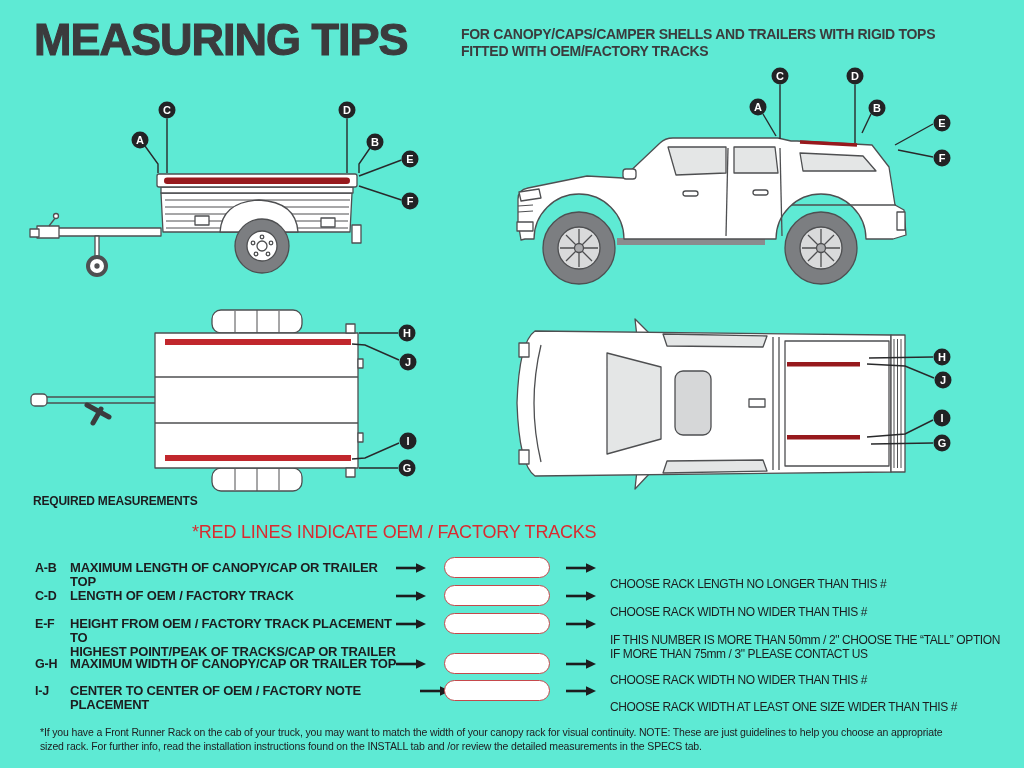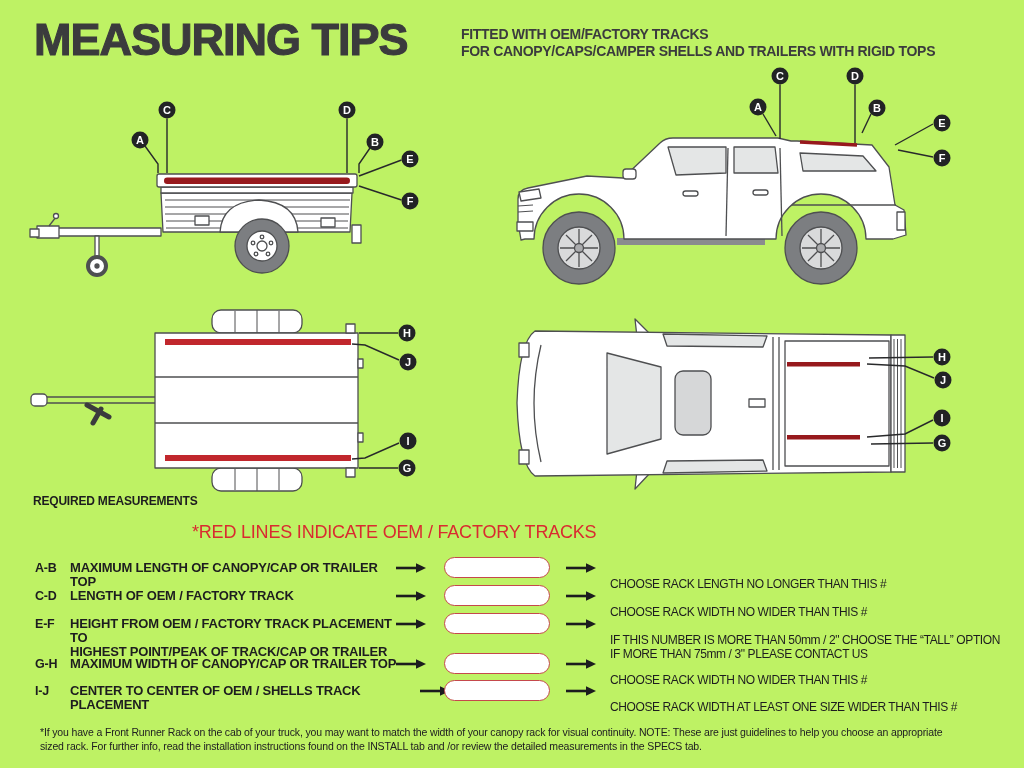--- a/index.html
+++ b/index.html
@@ -3,21 +3,21 @@
 <meta charset="utf-8">
 <style>
   :root{
     --ink:#3b3b3d; --line_art:#4e4f51; --red_text:#d92b30;
     --track_red_bright:#c1272d; --track_red_dark:#97191d;
     --pill_border:#c5494c; --wheel_gray:#7c7e81; --glass_gray:#e4e6e6;
   }
   *{margin:0;padding:0;box-sizing:border-box}
   html,body{background:#fff}
   body{font-family:"Liberation Sans",sans-serif;color:#1d1d1f}
-  #stage{position:relative;width:1024px;height:768px;background:#bef264;overflow:hidden}
+  #stage{position:relative;width:1024px;height:768px;background:#5eead4;overflow:hidden}
 
   .title{position:absolute;left:34px;top:14px;font-size:45px;font-weight:bold;
          letter-spacing:-1px;color:var(--ink);-webkit-text-stroke:1.1px var(--ink)}
   .subtitle{position:absolute;left:461px;top:26px;width:540px;font-size:14px;font-weight:bold;
             letter-spacing:-.3px;line-height:17px;color:var(--ink)}
 
   .dg{position:absolute}
   .art{stroke:var(--line_art);stroke-width:1.3;fill:#fff;stroke-linejoin:round}
   .thin{stroke-width:1;fill:none}
   .nofill{fill:none}
@@ -48,22 +48,22 @@
 
   .footnote{position:absolute;left:40px;top:725px;width:978px;font-size:10.5px;letter-spacing:-.15px;line-height:14px;color:#202022}
 </style>
 </head>
 <body>
 
 <div id="stage">
 
   <div class="title">MEASURING TIPS</div>
   <div class="subtitle">
+    <div>FOR CANOPY/CAPS/CAMPER SHELLS AND TRAILERS WITH RIGID TOPS</div>
     <div>FITTED WITH OEM/FACTORY TRACKS</div>
-    <div>FOR CANOPY/CAPS/CAMPER SHELLS AND TRAILERS WITH RIGID TOPS</div>
   </div>
 
   <svg class="dg" style="left:25px;top:88px" width="445" height="215" viewBox="0 0 445 215">
     <g class="art">
 
       <rect x="33" y="140" width="103" height="8"></rect>
       <rect x="12" y="138" width="22" height="12"></rect>
       <rect x="5" y="141" width="9" height="8"></rect>
       <line x1="24" y1="138" x2="31" y2="129"></line>
       <circle cx="31" cy="128" r="2.5"></circle>
@@ -349,21 +349,21 @@
     <div class="result">
       <span>CHOOSE RACK WIDTH NO WIDER THAN THIS #</span>
       <span class="l2"></span>
     </div>
   </div>
 
   <div class="mrow" style="top:613px">
     <div class="code">E-F</div>
     <div class="desc">
       <span>HEIGHT FROM OEM / FACTORY TRACK PLACEMENT TO</span>
-      <span class="l2">HIGHEST POINT/PEAK OF TRACK/CAP OR TRAILER</span>
+      <span class="l2">HIGHEST POINT/PEAK OF TRACKS/CAP OR TRAILER</span>
     </div>
     <svg class="arrow1 arrow-svg" width="30" height="12">
         <line x1="0" y1="6" x2="21" y2="6"></line>
         <polygon points="20,1.2 30,6 20,10.8"></polygon>
       </svg>
     <div class="pill"></div>
     <svg class="arrow2 arrow-svg" width="30" height="12">
         <line x1="0" y1="6" x2="21" y2="6"></line>
         <polygon points="20,1.2 30,6 20,10.8"></polygon>
       </svg>
@@ -390,21 +390,21 @@
       </svg>
     <div class="result">
       <span>CHOOSE RACK WIDTH NO WIDER THAN THIS #</span>
       <span class="l2"></span>
     </div>
   </div>
 
   <div class="mrow shift" style="top:680px">
     <div class="code">I-J</div>
     <div class="desc">
-      <span>CENTER TO CENTER OF OEM / SHELLS TRACK PLACEMENT</span>
+      <span>CENTER TO CENTER OF OEM / FACTORY NOTE PLACEMENT</span>
       <span class="l2"></span>
     </div>
     <svg class="arrow1 arrow-svg" width="30" height="12">
         <line x1="0" y1="6" x2="21" y2="6"></line>
         <polygon points="20,1.2 30,6 20,10.8"></polygon>
       </svg>
     <div class="pill"></div>
     <svg class="arrow2 arrow-svg" width="30" height="12">
         <line x1="0" y1="6" x2="21" y2="6"></line>
         <polygon points="20,1.2 30,6 20,10.8"></polygon>

